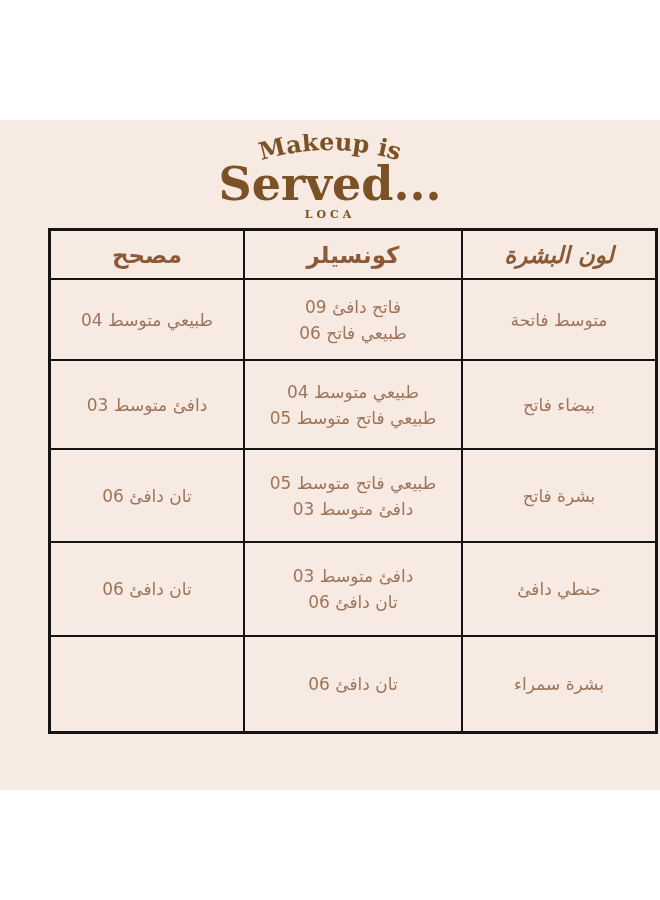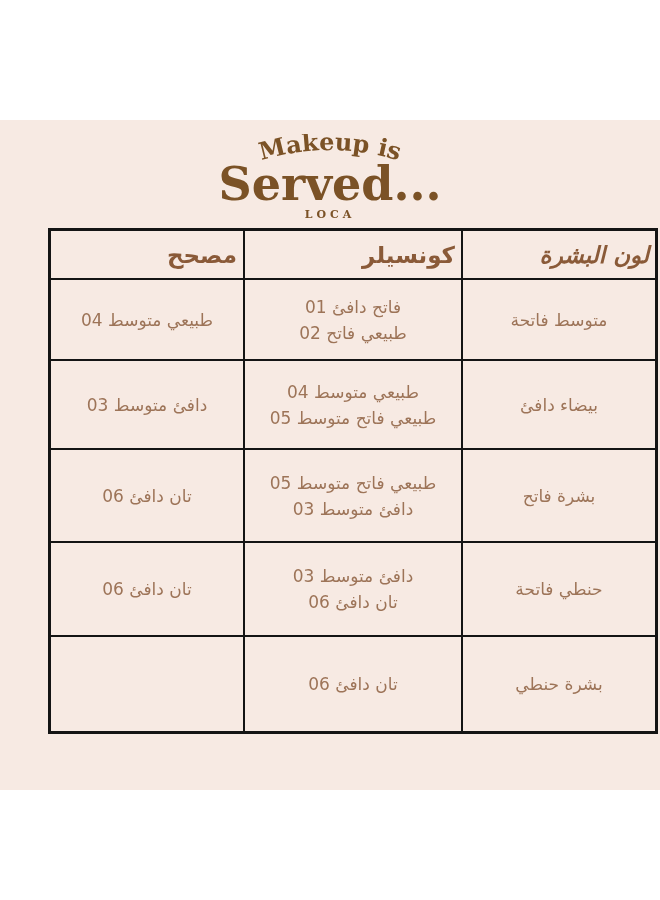--- a/index.html
+++ b/index.html
@@ -32,21 +32,21 @@
     background:#f7eae3;
   }
   .shade-table th,.shade-table td{
     border:2px solid #141414;
     text-align:center;vertical-align:middle;
     padding:2px 6px;
   }
   .shade-table{border:3px solid #141414;}
   .shade-table thead th{
     height:43px;
-    font-size:23px;font-weight:bold;color:#8a5a38;text-align:right;
+    font-size:23px;font-weight:bold;color:#8a5a38;
   }
   .shade-table td{
     color:#9d7458;font-size:17px;
   }
   .col-skin{width:180px;font-style:italic;}
   .col-concealer{width:204px;}
   .col-corrector{width:180px;}
   .r1{height:81px;} .r2{height:89px;} .r3{height:93px;}
   .r4{height:94px;} .r5{height:96px;}
   .cell-line{line-height:26px;}
@@ -74,30 +74,30 @@
       <th class="col-concealer">كونسيلر</th>
       <th class="col-corrector">مصحح</th>
     </tr>
   </thead>
   <tbody>
     <tr class="r1">
       <td>
         <div class="cell-line">متوسط فاتحة</div>
       </td>
       <td>
-        <div class="cell-line">فاتح دافئ 01</div>
-        <div class="cell-line">طبيعي فاتح 02</div>
+        <div class="cell-line">فاتح دافئ 09</div>
+        <div class="cell-line">طبيعي فاتح 06</div>
       </td>
       <td>
         <div class="cell-line">طبيعي متوسط 04</div>
       </td>
     </tr>
     <tr class="r2">
       <td>
-        <div class="cell-line">بيضاء دافئ</div>
+        <div class="cell-line">بيضاء فاتح</div>
       </td>
       <td>
         <div class="cell-line">طبيعي متوسط 04</div>
         <div class="cell-line">طبيعي فاتح متوسط 05</div>
       </td>
       <td>
         <div class="cell-line">دافئ متوسط 03</div>
       </td>
     </tr>
     <tr class="r3">
@@ -107,33 +107,33 @@
       <td>
         <div class="cell-line">طبيعي فاتح متوسط 05</div>
         <div class="cell-line">دافئ متوسط 03</div>
       </td>
       <td>
         <div class="cell-line">تان دافئ 06</div>
       </td>
     </tr>
     <tr class="r4">
       <td>
-        <div class="cell-line">حنطي فاتحة</div>
+        <div class="cell-line">حنطي دافئ</div>
       </td>
       <td>
         <div class="cell-line">دافئ متوسط 03</div>
         <div class="cell-line">تان دافئ 06</div>
       </td>
       <td>
         <div class="cell-line">تان دافئ 06</div>
       </td>
     </tr>
     <tr class="r5">
       <td>
-        <div class="cell-line">بشرة حنطي</div>
+        <div class="cell-line">بشرة سمراء</div>
       </td>
       <td>
         <div class="cell-line">تان دافئ 06</div>
       </td>
       <td></td>
     </tr>
   </tbody>
 </table>
 
 </body></html>

